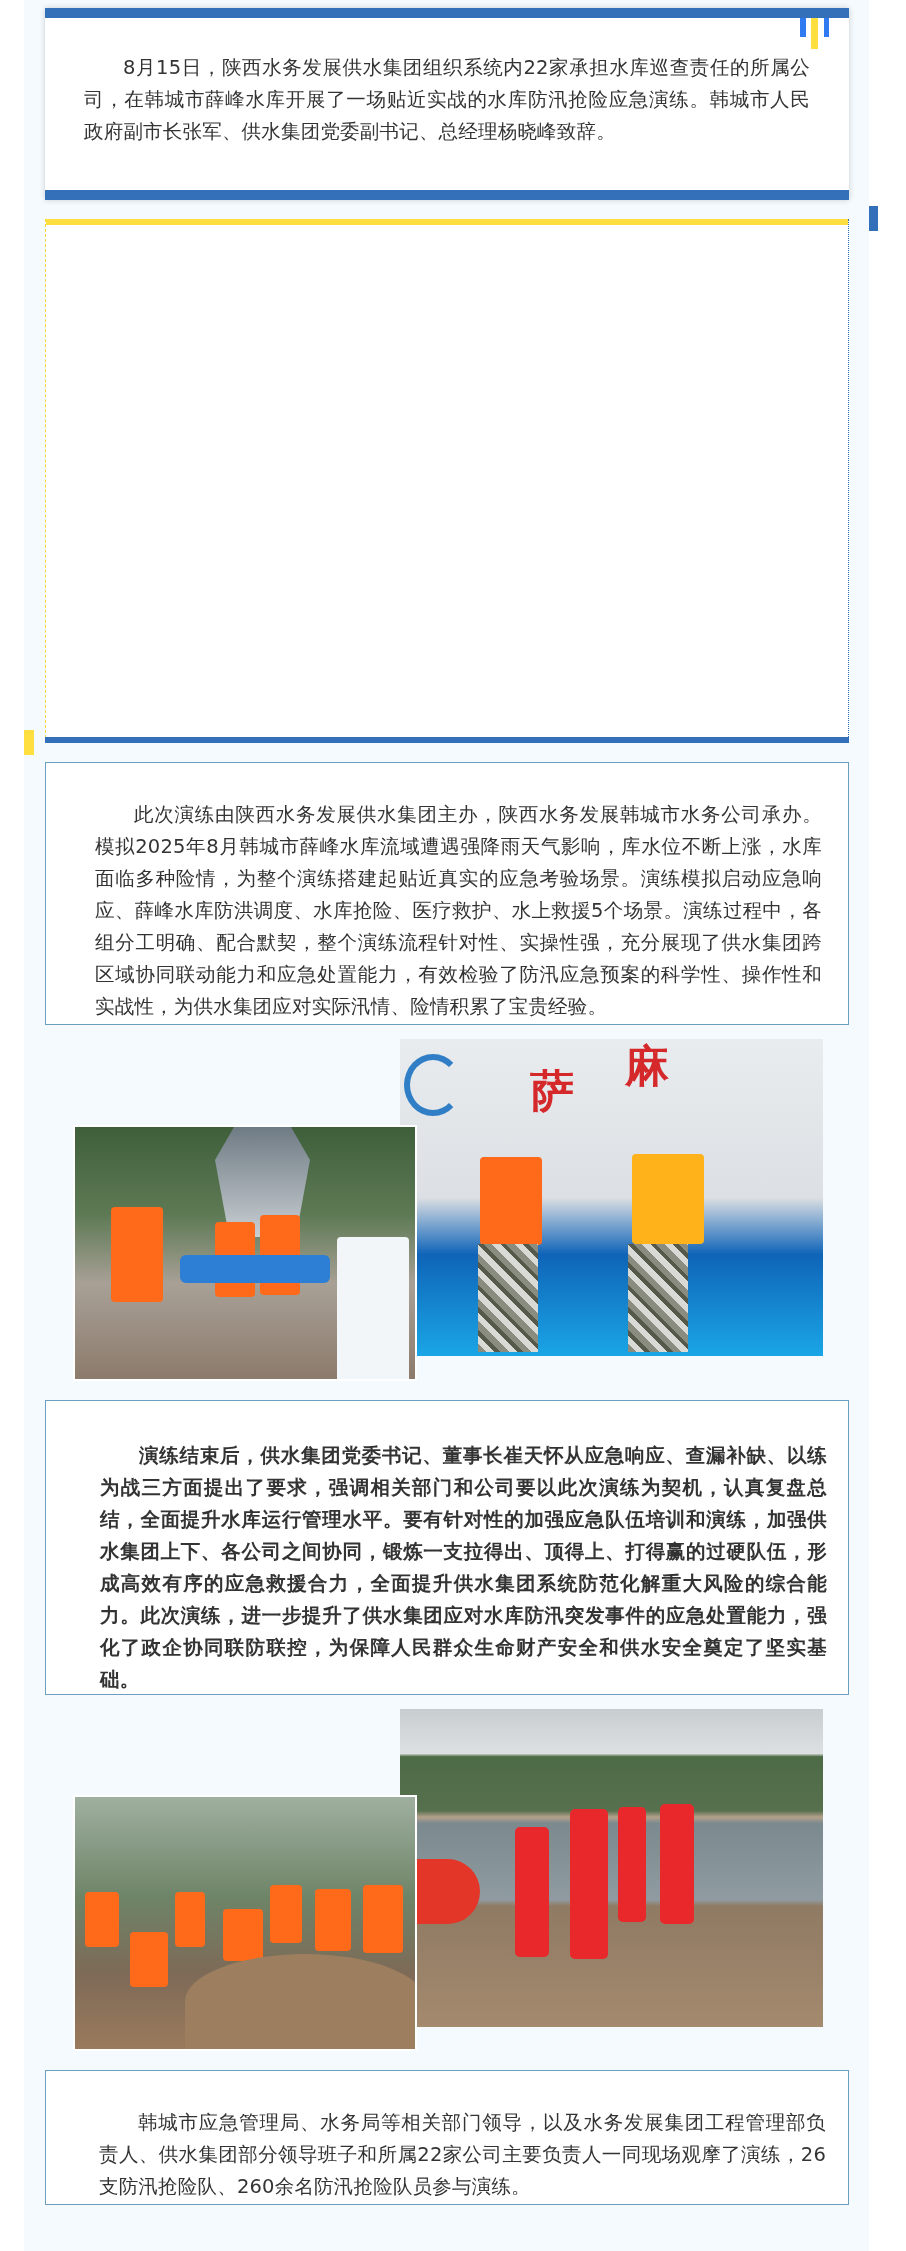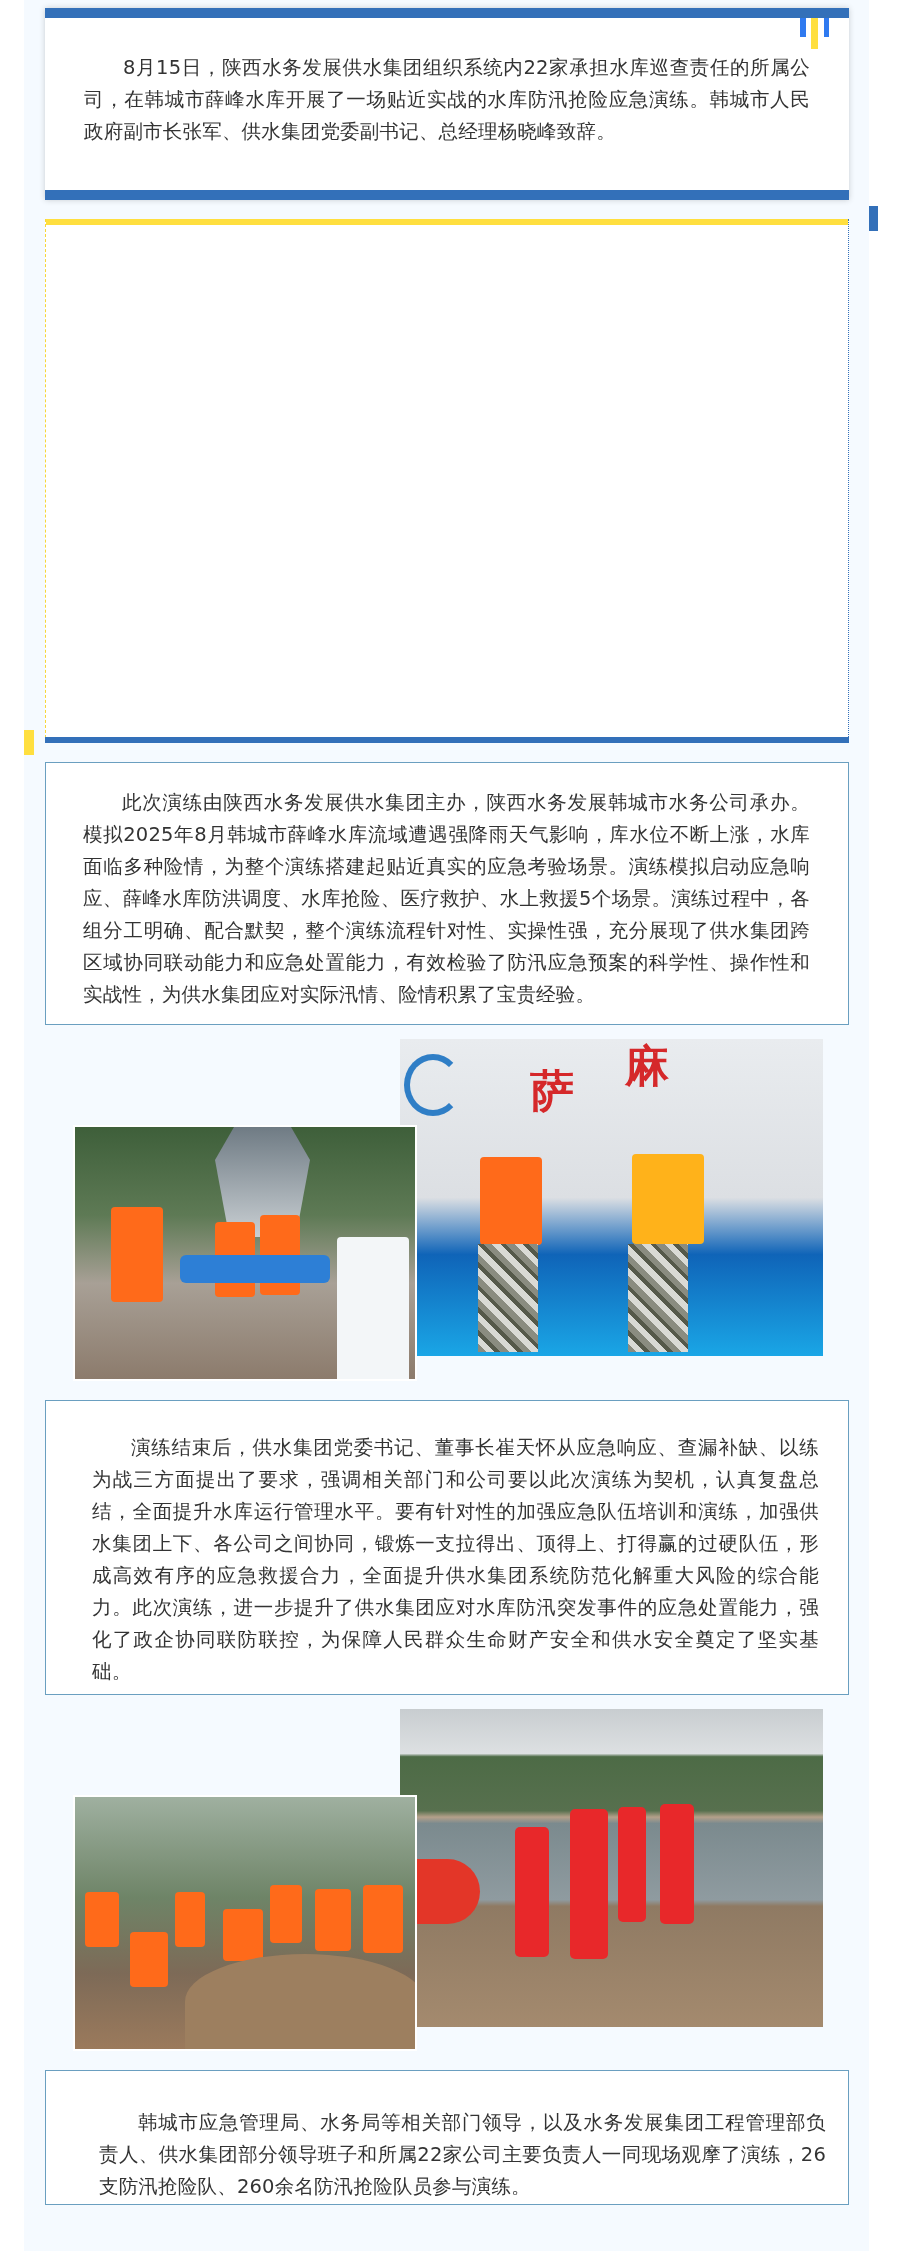--- a/index.html
+++ b/index.html
@@ -89,21 +89,21 @@
 
 <div class="abs tick-blue"></div>
 <div class="abs tick-yellow"></div>
 
 <div class="abs card2">
   <div class="bar-top"></div>
   <div class="bar-bottom"></div>
 </div>
 
 <div class="tbox" style="top:762px; height:263px;">
-  <p class="para" style="left:37px; top:24px; width:727px; margin:0;">此次演练由陕西水务发展供水集团主办，陕西水务发展韩城市水务公司承办。模拟2025年8月韩城市薛峰水库流域遭遇强降雨天气影响，库水位不断上涨，水库面临多种险情，为整个演练搭建起贴近真实的应急考验场景。演练模拟启动应急响应、薛峰水库防洪调度、水库抢险、医疗救护、水上救援5个场景。演练过程中，各组分工明确、配合默契，整个演练流程针对性、实操性强，充分展现了供水集团跨区域协同联动能力和应急处置能力，有效检验了防汛应急预案的科学性、操作性和实战性，为供水集团应对实际汛情、险情积累了宝贵经验。</p>
+  <p class="para" style="left:37px; top:24px; width:727px; margin:12px;">此次演练由陕西水务发展供水集团主办，陕西水务发展韩城市水务公司承办。模拟2025年8月韩城市薛峰水库流域遭遇强降雨天气影响，库水位不断上涨，水库面临多种险情，为整个演练搭建起贴近真实的应急考验场景。演练模拟启动应急响应、薛峰水库防洪调度、水库抢险、医疗救护、水上救援5个场景。演练过程中，各组分工明确、配合默契，整个演练流程针对性、实操性强，充分展现了供水集团跨区域协同联动能力和应急处置能力，有效检验了防汛应急预案的科学性、操作性和实战性，为供水集团应对实际汛情、险情积累了宝贵经验。</p>
 </div>
 
 <div class="photo p-pool" style="left:400px; top:1039px; width:423px; height:317px;">
   <div class="logo"></div>
   <span class="redchar" style="left:130px; top:30px;">萨</span>
   <span class="redchar" style="left:225px; top:5px;">麻</span>
   <div class="vest" style="left:80px; top:118px; width:62px; height:88px;"></div>
   <div class="camo" style="left:78px; top:205px; width:60px; height:108px;"></div>
   <div class="vest" style="left:232px; top:115px; width:72px; height:90px; background:#ffb21a;"></div>
   <div class="camo" style="left:228px; top:205px; width:60px; height:108px;"></div>
@@ -113,21 +113,21 @@
   <div class="tower"></div>
   <div class="vest" style="left:36px; top:80px; width:52px; height:95px;"></div>
   <div class="vest" style="left:140px; top:95px; width:40px; height:75px;"></div>
   <div class="vest" style="left:185px; top:88px; width:40px; height:80px;"></div>
   <div class="coat" style="left:262px; top:110px; width:72px; height:146px;"></div>
   <div style="position:absolute; left:105px; top:128px; width:150px; height:28px; background:#2d7fd6; border-radius:6px;"></div>
   <span class="ph-label">担架医疗救护演练</span>
 </div>
 
 <div class="tbox" style="top:1400px; height:295px;">
-  <p class="para" style="left:37px; top:22px; width:727px; margin:9px;">演练结束后，供水集团党委书记、董事长崔天怀从应急响应、查漏补缺、以练为战三方面提出了要求，强调相关部门和公司要以此次演练为契机，认真复盘总结，全面提升水库运行管理水平。要有针对性的加强应急队伍培训和演练，加强供水集团上下、各公司之间协同，锻炼一支拉得出、顶得上、打得赢的过硬队伍，形成高效有序的应急救援合力，全面提升供水集团系统防范化解重大风险的综合能力。此次演练，进一步提升了供水集团应对水库防汛突发事件的应急处置能力，强化了政企协同联防联控，为保障人民群众生命财产安全和供水安全奠定了坚实基础。</p>
+  <p class="para" style="left:37px; top:22px; width:727px; margin:17px;font-weight:bold;">演练结束后，供水集团党委书记、董事长崔天怀从应急响应、查漏补缺、以练为战三方面提出了要求，强调相关部门和公司要以此次演练为契机，认真复盘总结，全面提升水库运行管理水平。要有针对性的加强应急队伍培训和演练，加强供水集团上下、各公司之间协同，锻炼一支拉得出、顶得上、打得赢的过硬队伍，形成高效有序的应急救援合力，全面提升供水集团系统防范化解重大风险的综合能力。此次演练，进一步提升了供水集团应对水库防汛突发事件的应急处置能力，强化了政企协同联防联控，为保障人民群众生命财产安全和供水安全奠定了坚实基础。</p>
 </div>
 
 <div class="photo p-lake" style="left:400px; top:1709px; width:423px; height:318px;">
   <div class="boat"></div>
   <div class="person" style="left:115px; top:118px; width:34px; height:130px;"></div>
   <div class="person" style="left:170px; top:100px; width:38px; height:150px;"></div>
   <div class="person" style="left:218px; top:98px; width:28px; height:115px;"></div>
   <div class="person" style="left:260px; top:95px; width:34px; height:120px;"></div>
   <span class="ph-label">库区担架转运救援</span>
 </div>

